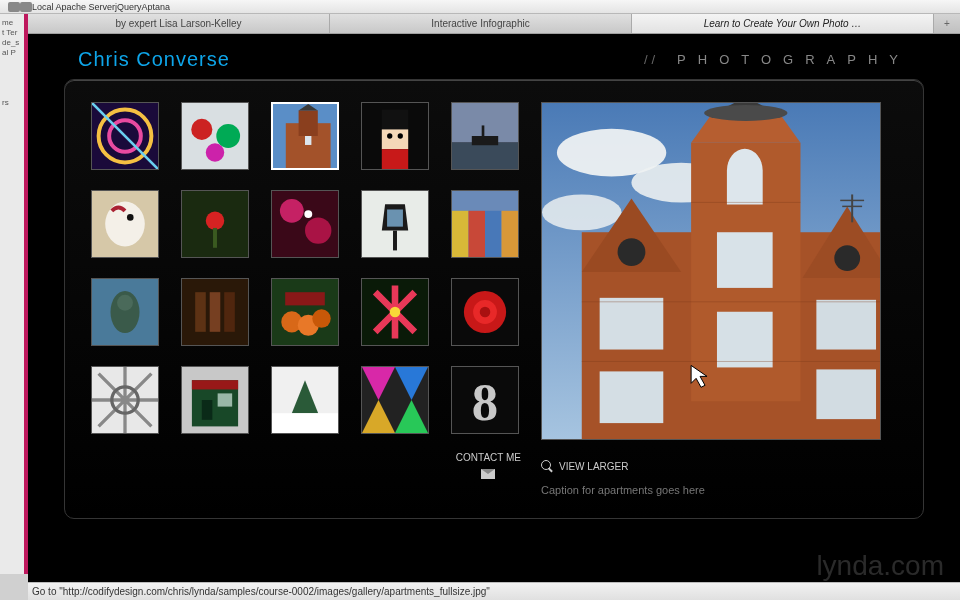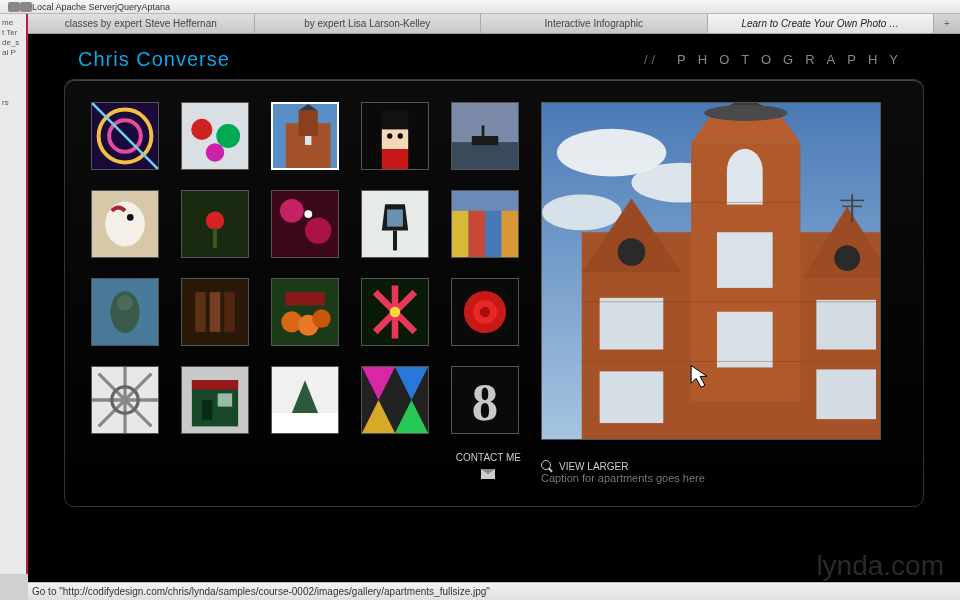--- a/index.html
+++ b/index.html
@@ -25,21 +25,21 @@
 }
 .menubar .mico { width: 12px; height: 10px; background: #888; border-radius: 2px; }
 
 
 .sliver {
   position: absolute;
   left: 0; top: 14px;
   width: 28px;
   height: 560px;
   background: #eaeaea;
-  border-right: 2px solid #be185d;
+  border-right: 4px solid #be185d;
   font-size: 8px;
   color: #555;
   padding-top: 4px;
   line-height: 10px;
   overflow: hidden;
 }
 .sliver div { white-space: nowrap; padding-left: 2px; }
 
 
 .tabbar {
@@ -179,20 +179,21 @@
 .mag::after {
   content: '';
   position: absolute;
   width: 5px; height: 1.5px;
   background: #ccc;
   transform: rotate(45deg);
   left: 7px; top: 9px;
 }
 
 .caption {
+  margin-top: 12px;
   font-size: 11px;
   color: #777;
 }
 
 
 .status {
   position: absolute;
   left: 28px; right: 0; bottom: 0;
   height: 18px;
   background: linear-gradient(#f2f2f2, #e0e0e0);
@@ -238,21 +239,20 @@
 <div class="sliver">
   <div>me</div>
   <div>t Ter</div>
   <div>de_s</div>
   <div>al P</div>
   <div style="height:40px"></div>
   <div>rs</div>
 </div>
 
 <div class="tabbar">
-  <div class="tab">classes by expert Steve Heffernan</div>
   <div class="tab">by expert Lisa Larson-Kelley</div>
   <div class="tab">Interactive Infographic</div>
   <div class="tab active">Learn to Create Your Own Photo …</div>
   <div class="newtab">+</div>
 </div>
 
 <div class="page">
 
   <div class="pagehead">
     <div class="brand">Chris Converse</div>

